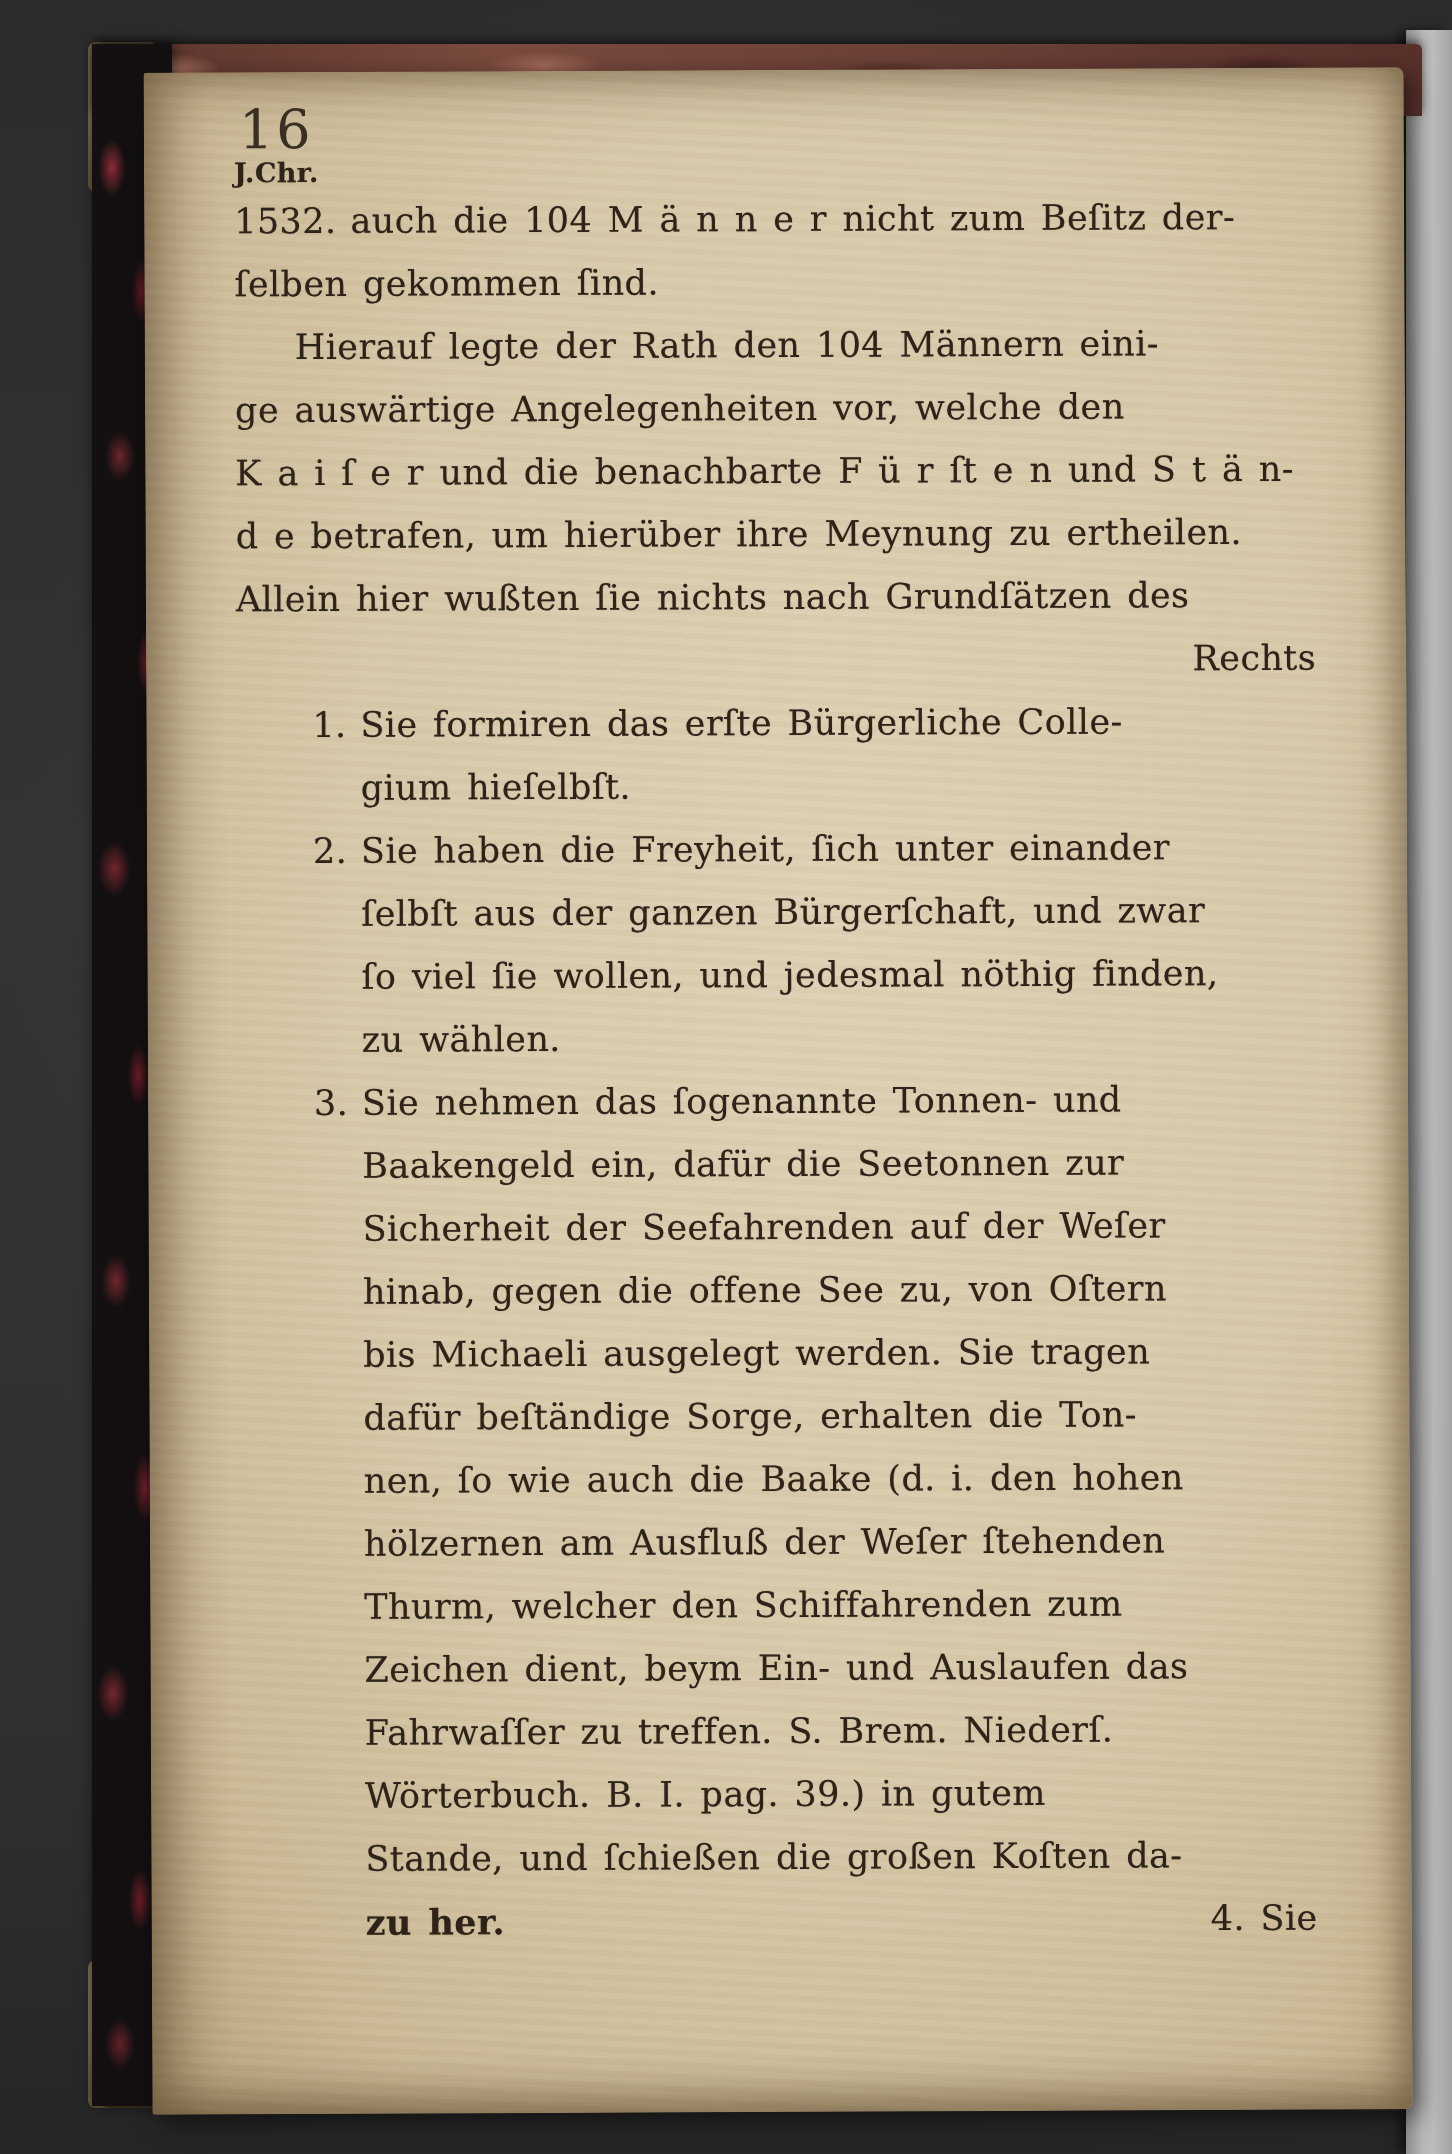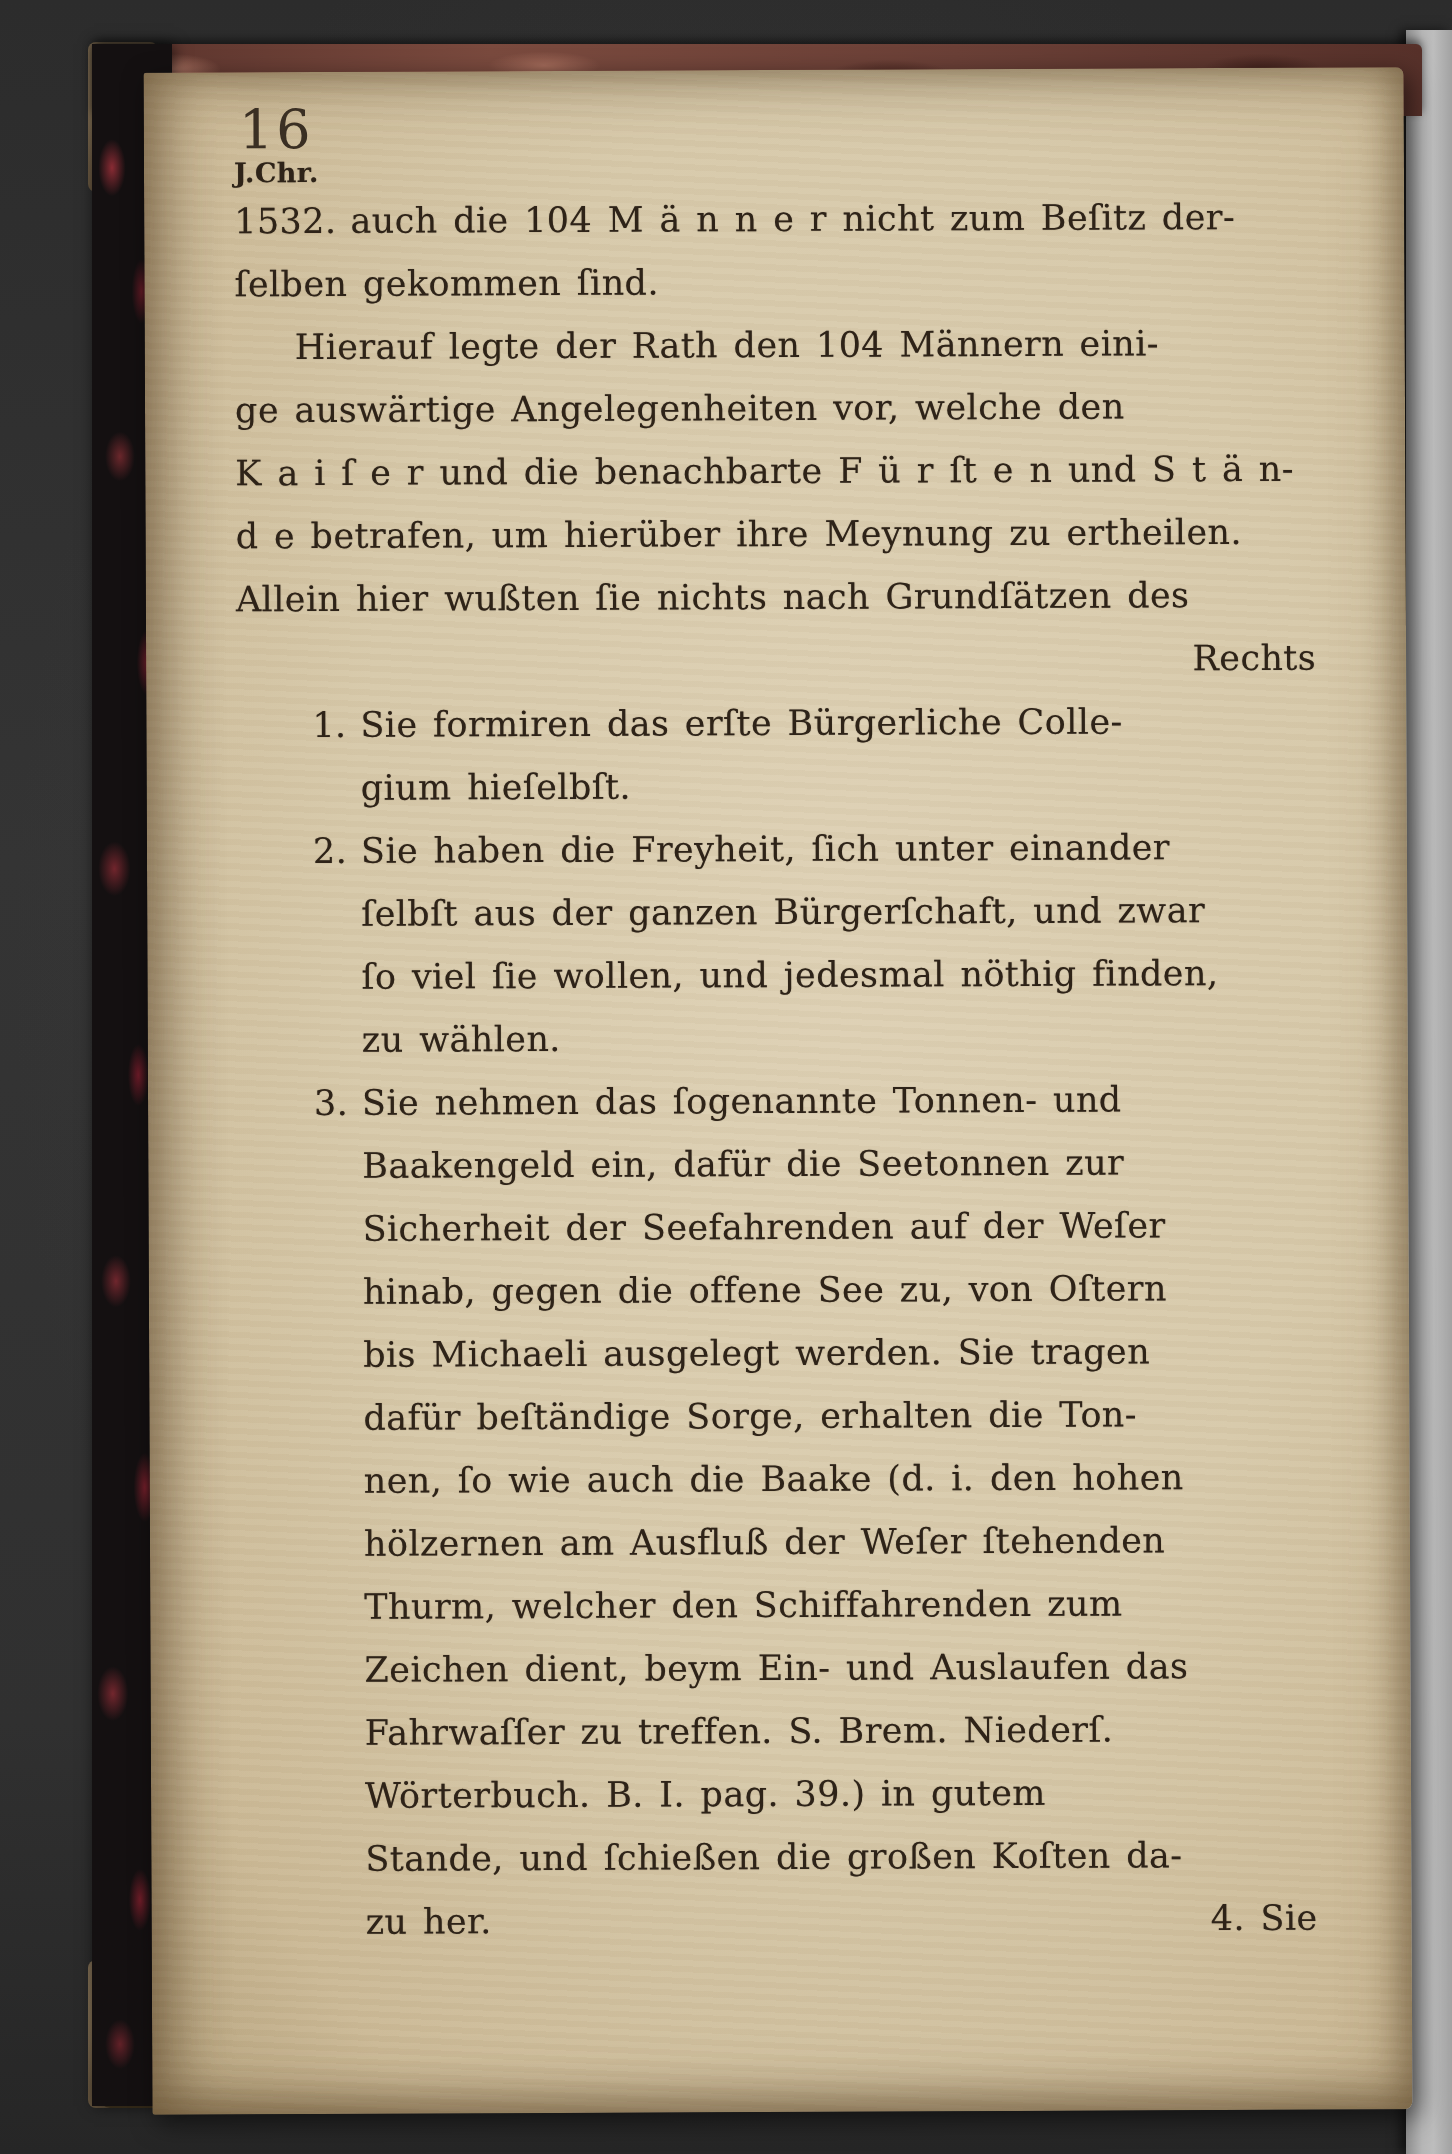--- a/index.html
+++ b/index.html
@@ -102,21 +102,21 @@
   }
   .margin-label { font-size: 27px; font-weight: bold; line-height: 30px; margin-bottom: 2px; }
   .line { white-space: nowrap; }
   .line.indent { text-indent: 60px; }
   .line.right { text-align: right; }
   .year { margin-right: 14px; text-align: right; }
   .list-item { margin-left: 76px; }
   .list-item .num { display: inline-block; width: 48px; }
   .list-item .cont { padding-left: 48px; }
   .list-item .lastline { display: flex; justify-content: space-between; }
-  .list-item .lastline .left { padding-left: 48px; }
+  .list-item .lastline .left { padding-left: 48px; font-weight: bold; }
   .list-item .lastline .cw { padding-right: 4px; }
 </style>
 </head>
 <body>
 
 <div class="scan-bg"></div>
 <div class="scanner-strip"></div>
 
 <div>
   <div class="cloth cloth-tl"></div>

